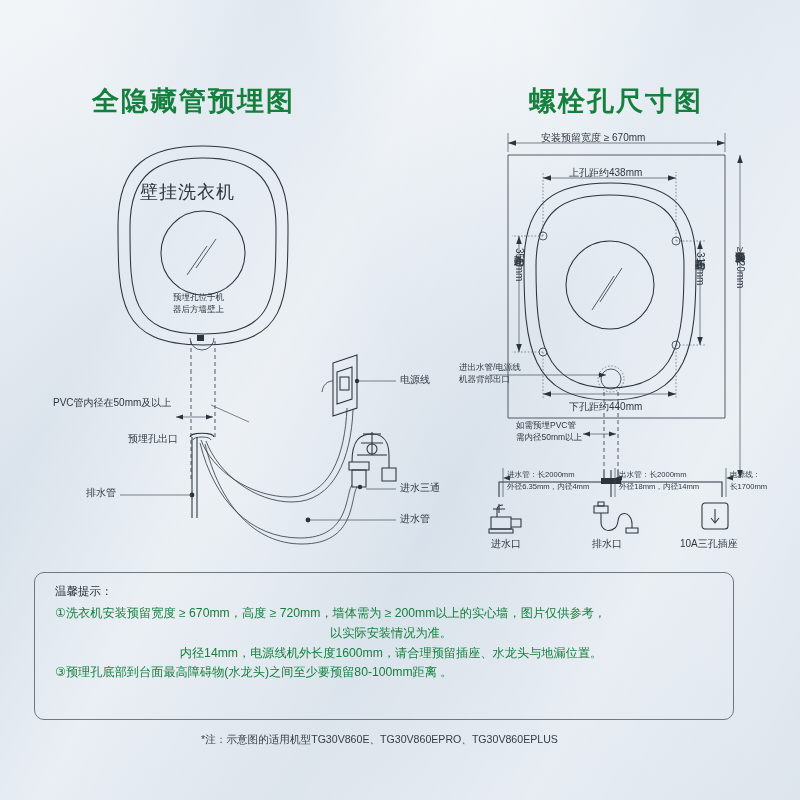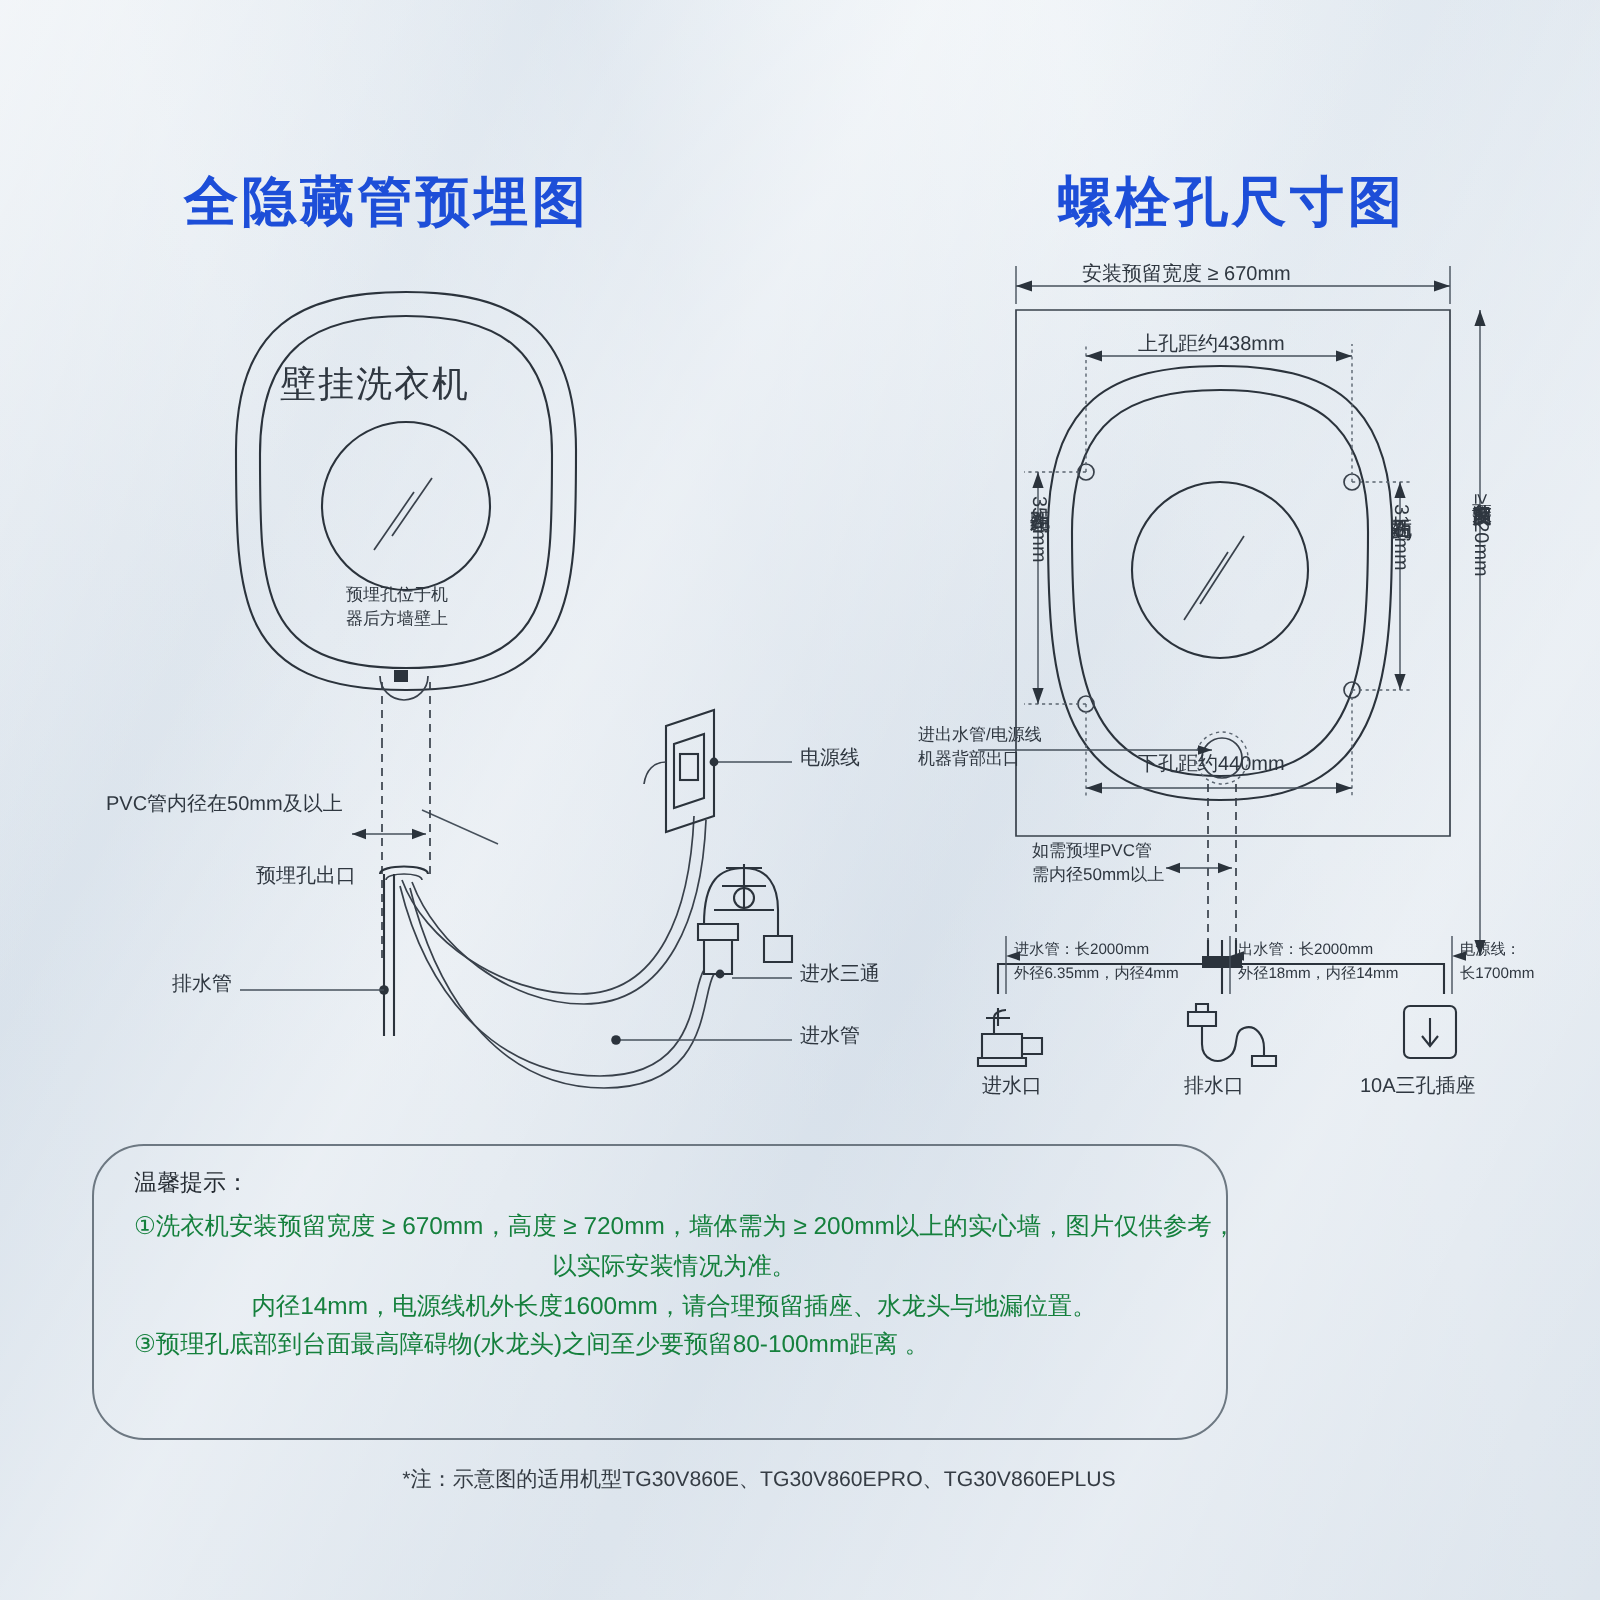--- a/index.html
+++ b/index.html
@@ -19,21 +19,21 @@
       radial-gradient(ellipse 120% 70% at 50% 0%, #eef3f7 0%, #e1e8ef 60%, #dde5ed 100%);
     pointer-events:none;
   }
   .sheet{position:absolute;inset:0;}
 
   .title{
     position:absolute;
     font-size:27px;
     font-weight:bold;
     letter-spacing:2px;
-    color:#1d4ed8;
+    color:#15803d;
     white-space:nowrap;
   }
   #title-left{left:92px;top:83px;}
   #title-right{left:529px;top:83px;}
 
   .lbl{
     position:absolute;
     font-size:10px;
     color:#2f3740;
     white-space:nowrap;
@@ -50,22 +50,22 @@
   svg{position:absolute;left:0;top:0;overflow:visible;}
   .ln{fill:none;stroke:#2b333c;stroke-width:1.05;}
   .ln-thin{fill:none;stroke:#39414b;stroke-width:.85;}
   .ln-hair{fill:none;stroke:#46505b;stroke-width:.7;}
   .dash{fill:none;stroke:#39414b;stroke-width:.85;stroke-dasharray:4 3;}
   .dot{fill:none;stroke:#5a646f;stroke-width:.7;stroke-dasharray:1.6 1.8;}
   .sol{fill:#2b333c;}
 
   
   .notes{
-    position:absolute;left:46px;top:572px;width:568px;height:148px;
-    border:1.1px solid #6d7882;border-radius:26px;
+    position:absolute;left:34px;top:572px;width:700px;height:148px;
+    border:1.1px solid #6d7882;border-radius:10px;
     box-sizing:border-box;
   }
   .notes-inner{padding:11px 20px 0 20px;}
   .notes-title{font-size:11.5px;color:#262c33;margin-bottom:5px;}
   .note-line{font-size:12.2px;color:#15803d;line-height:1.62;white-space:nowrap;}
   .note-line.indent{padding-left:14px;text-align:center;}
   .footnote{
     position:absolute;left:0;top:733px;width:759px;text-align:center;
     font-size:10.6px;color:#353c44;
   }
@@ -260,21 +260,21 @@
   <div class="lbl" style="left:541px;top:131px;text-align:center;">安装预留宽度 ≥ 670mm</div>
 
   <div class="lbl" style="left:569px;top:166px;">上孔距约438mm</div>
 
   <div class="lbl vert" style="left:512px;top:248px;">左孔距约355mm</div>
 
   <div class="lbl vert" style="left:693px;top:252px;">右孔距约315mm</div>
 
   <div class="lbl vert" style="left:733px;top:244px;">安装预留高度 ≥ 720mm</div>
 
-  <div class="lbl" style="left:569px;top:376px;">下孔距约440mm</div>
+  <div class="lbl" style="left:569px;top:400px;">下孔距约440mm</div>
 
   <div class="lbl sm" style="left:459px;top:362px;">进出水管/电源线</div>
   <div class="lbl sm" style="left:459px;top:374px;">机器背部出口</div>
 
   <div class="lbl sm" style="left:516px;top:420px;">如需预埋PVC管</div>
   <div class="lbl sm" style="left:516px;top:432px;">需内径50mm以上</div>
 
   <div class="lbl xs" style="left:507px;top:470px;">进水管：长2000mm</div>
   <div class="lbl xs" style="left:507px;top:482px;">外径6.35mm，内径4mm</div>
 

